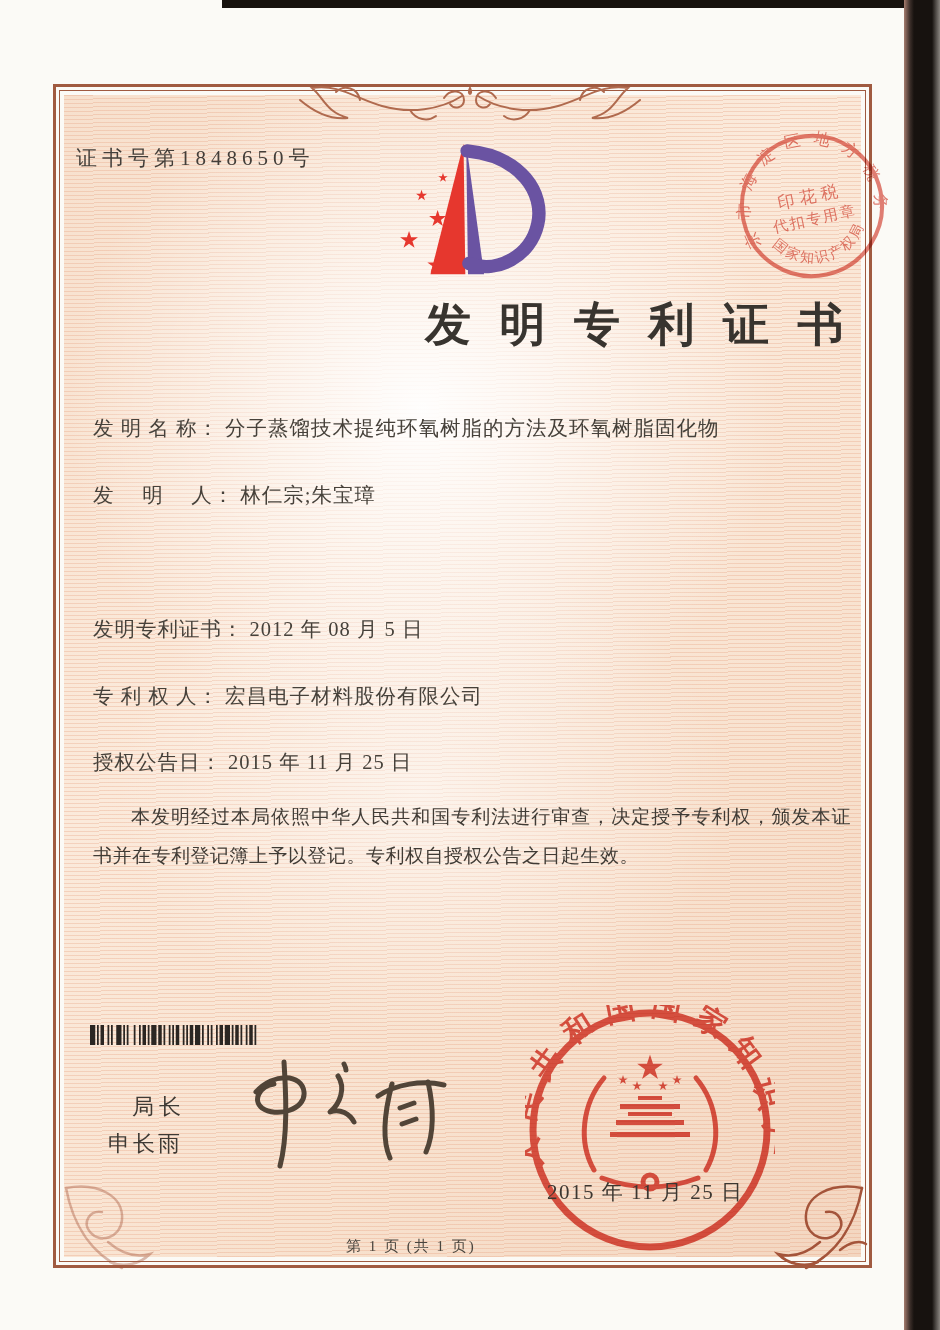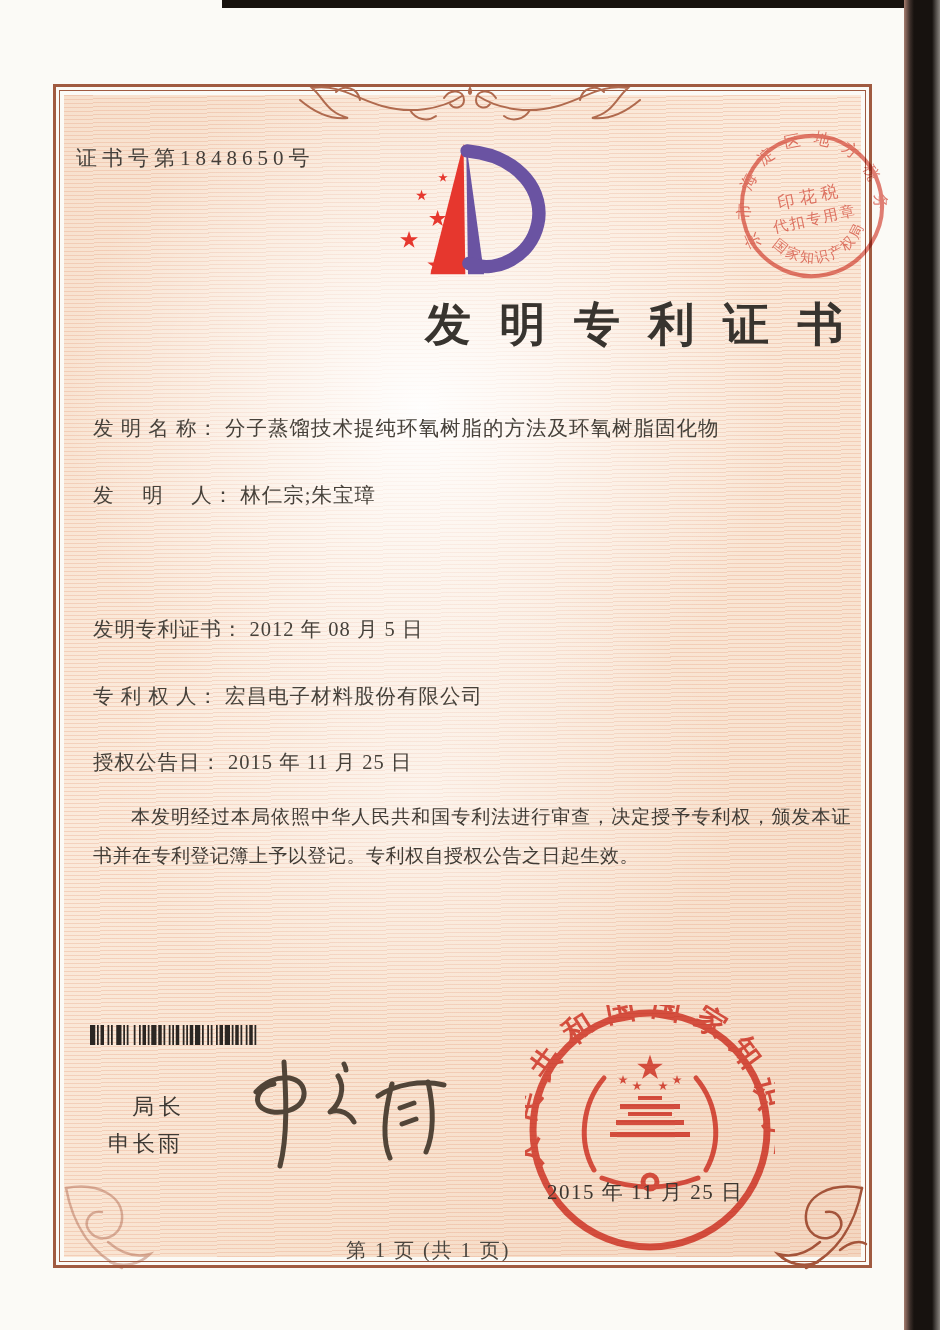--- a/index.html
+++ b/index.html
@@ -38,21 +38,21 @@
   .field-row .lbl{margin-right:6px;}
   .paras{position:absolute;left:93px;top:797px;width:758px;color:#403b35;}
   .paras p{margin:0;font-size:19px;line-height:39px;text-indent:2em;text-align:justify;letter-spacing:0.5px;}
   .barcode{position:absolute;left:90px;top:1025px;width:240px;height:20px;overflow:hidden;}
   .sig-title{position:absolute;left:96px;top:1092px;font-size:22px;letter-spacing:5px;color:#3f3a34;margin-left:36px;}
   .sig-name{position:absolute;left:108px;top:1129px;font-size:22px;letter-spacing:3px;color:#3f3a34;}
   .signature{position:absolute;left:222px;top:1052px;width:240px;height:118px;opacity:.92;}
   .seal{position:absolute;left:525px;top:1005px;width:250px;height:250px;mix-blend-mode:multiply;opacity:.92;}
   .seal-date{position:absolute;left:547px;top:1178px;font-size:21px;letter-spacing:1.5px;color:#3c3731;z-index:5;}
   .stamp{position:absolute;left:724px;top:118px;width:176px;height:176px;transform:rotate(-12deg);mix-blend-mode:multiply;opacity:.85;}
-  .footer{position:absolute;left:346px;top:1237px;font-size:20px;letter-spacing:2px;color:#4a453e;}
+  .footer{position:absolute;left:346px;top:1237px;font-size:15px;letter-spacing:2px;color:#4a453e;}
   .orn-top{position:absolute;left:280px;top:66px;width:380px;height:62px;}
   .orn-br{position:absolute;left:770px;top:1180px;width:100px;height:100px;}
   .orn-bl{position:absolute;left:58px;top:1180px;width:100px;height:100px;transform:scaleX(-1);opacity:.4;}
 </style>
 </head>
 <body>
 
 <div class="sheet">
 
   <div class="scan-top"></div>

